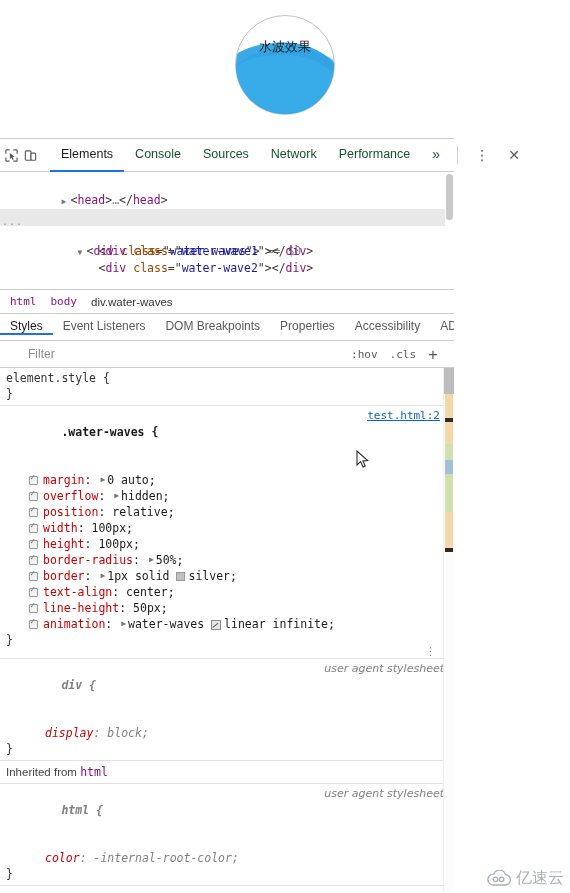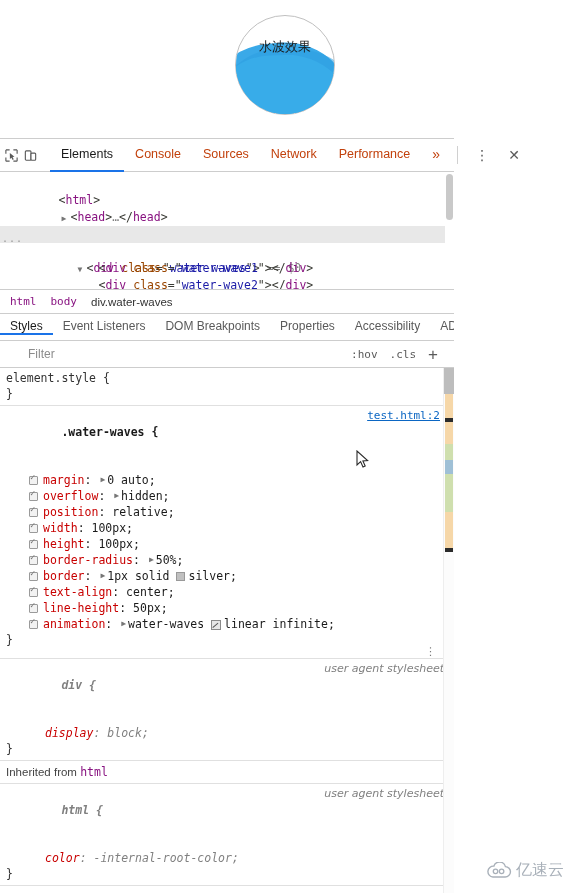--- a/index.html
+++ b/index.html
@@ -82,21 +82,21 @@
   }
   .tb-sep {
     width:1px; height:18px; background:#d0d0d0;
     margin:0 6px;
   }
   .dt-tabs { display:flex; align-items:stretch; height:33px; flex:1; }
   .dt-tab {
     padding:0 11px;
     display:flex; align-items:center;
     font-size:12.5px;
-    color:#c2410c;
+    color:#14532d;
     cursor:pointer;
     border-bottom:2px solid transparent;
     white-space:nowrap;
   }
   .dt-tab.active { color:#1a1a1a; border-bottom-color:#1a73e8; }
   .tb-right { display:flex; align-items:center; padding-right:4px; }
 
   
   .dom-tree {
     height:118px;
@@ -268,21 +268,21 @@
   .mini {
     position:absolute; right:1px; width:8px;
   }
   .styles-thumb {
     position:absolute; right:0px; top:0px; width:10px; height:26px;
     background:#bdbdbd; border-radius:0;
   }
 
   
   .watermark {
-    position:absolute; right:6px; bottom:12px;
+    position:absolute; right:6px; bottom:4px;
     display:flex; align-items:center; gap:4px;
     color:#9aa3ad; font-size:16px;
     font-family:"DejaVu Sans", sans-serif;
     z-index:50; opacity:.85;
     pointer-events:none;
   }
   .wm-logo { width:26px; height:17px; }
 
   
   .cursor {
@@ -327,23 +327,20 @@
       <div class="dt-tab" style="font-size:14px;">»</div>
     </div>
     <div class="tb-right">
       <div class="tb-sep"></div>
       <div class="tb-icon" style="font-size:14px;line-height:1;">⋮</div>
       <div class="tb-icon" style="font-size:14px;">✕</div>
     </div>
   </div>
 
   <div class="dom-tree">
-    <div class="dom-line">
-      <span class="tri"></span><span class="punc">&lt;</span><span class="tag">html</span><span class="punc">&gt;</span>
-    </div>
     <div class="dom-line" style="padding-left:20px;">
       <span class="tri">▶</span><span class="punc">&lt;</span><span class="tag">head</span><span class="punc">&gt;</span><span class="grey">…</span><span class="punc">&lt;/</span><span class="tag">head</span><span class="punc">&gt;</span>
     </div>
     <div class="dom-line" style="padding-left:20px;">
       <span class="tri">▼</span><span class="punc">&lt;</span><span class="tag">body</span><span class="punc">&gt;</span>
     </div>
     <div class="dom-line sel" style="padding-left:36px;">
       <span class="dots-badge">...</span>
       <span class="tri">▼</span><span class="punc">&lt;</span><span class="tag">div</span> <span class="attr">class</span><span class="punc">="</span><span class="val">water-waves</span><span class="punc">"&gt;</span> <span class="grey">== $0</span>
     </div>

